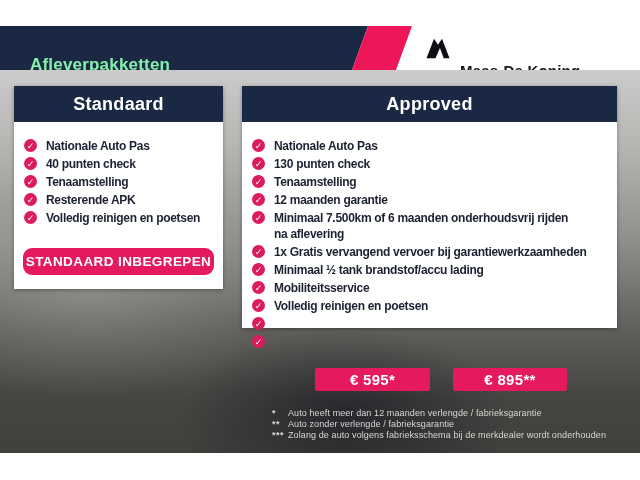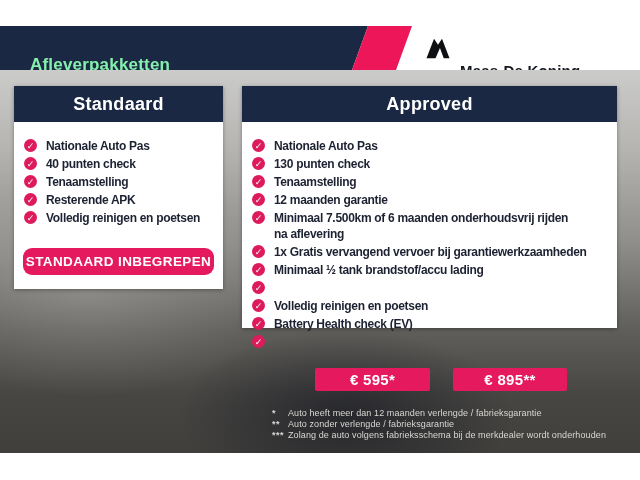--- a/index.html
+++ b/index.html
@@ -165,28 +165,28 @@
         <li>
           <span class="chk">✓</span>
           <span class="ftxt">1x Gratis vervangend vervoer bij garantiewerkzaamheden</span>
         </li>
         <li>
           <span class="chk">✓</span>
           <span class="ftxt">Minimaal ½ tank brandstof/accu lading</span>
         </li>
         <li>
           <span class="chk">✓</span>
+          <span class="ftxt">Mobiliteitsservice</span>
         </li>
         <li>
           <span class="chk">✓</span>
           <span class="ftxt">Volledig reinigen en poetsen</span>
         </li>
         <li>
           <span class="chk">✓</span>
-          <span class="ftxt">Battery Health check (EV)</span>
         </li>
         <li>
           <span class="chk">✓</span>
         </li>
       </ul>
       <button class="price-btn price-1">€ 595*</button>
       <button class="price-btn price-2">€ 895**</button>
     </section>
 
     <div class="footnotes">

